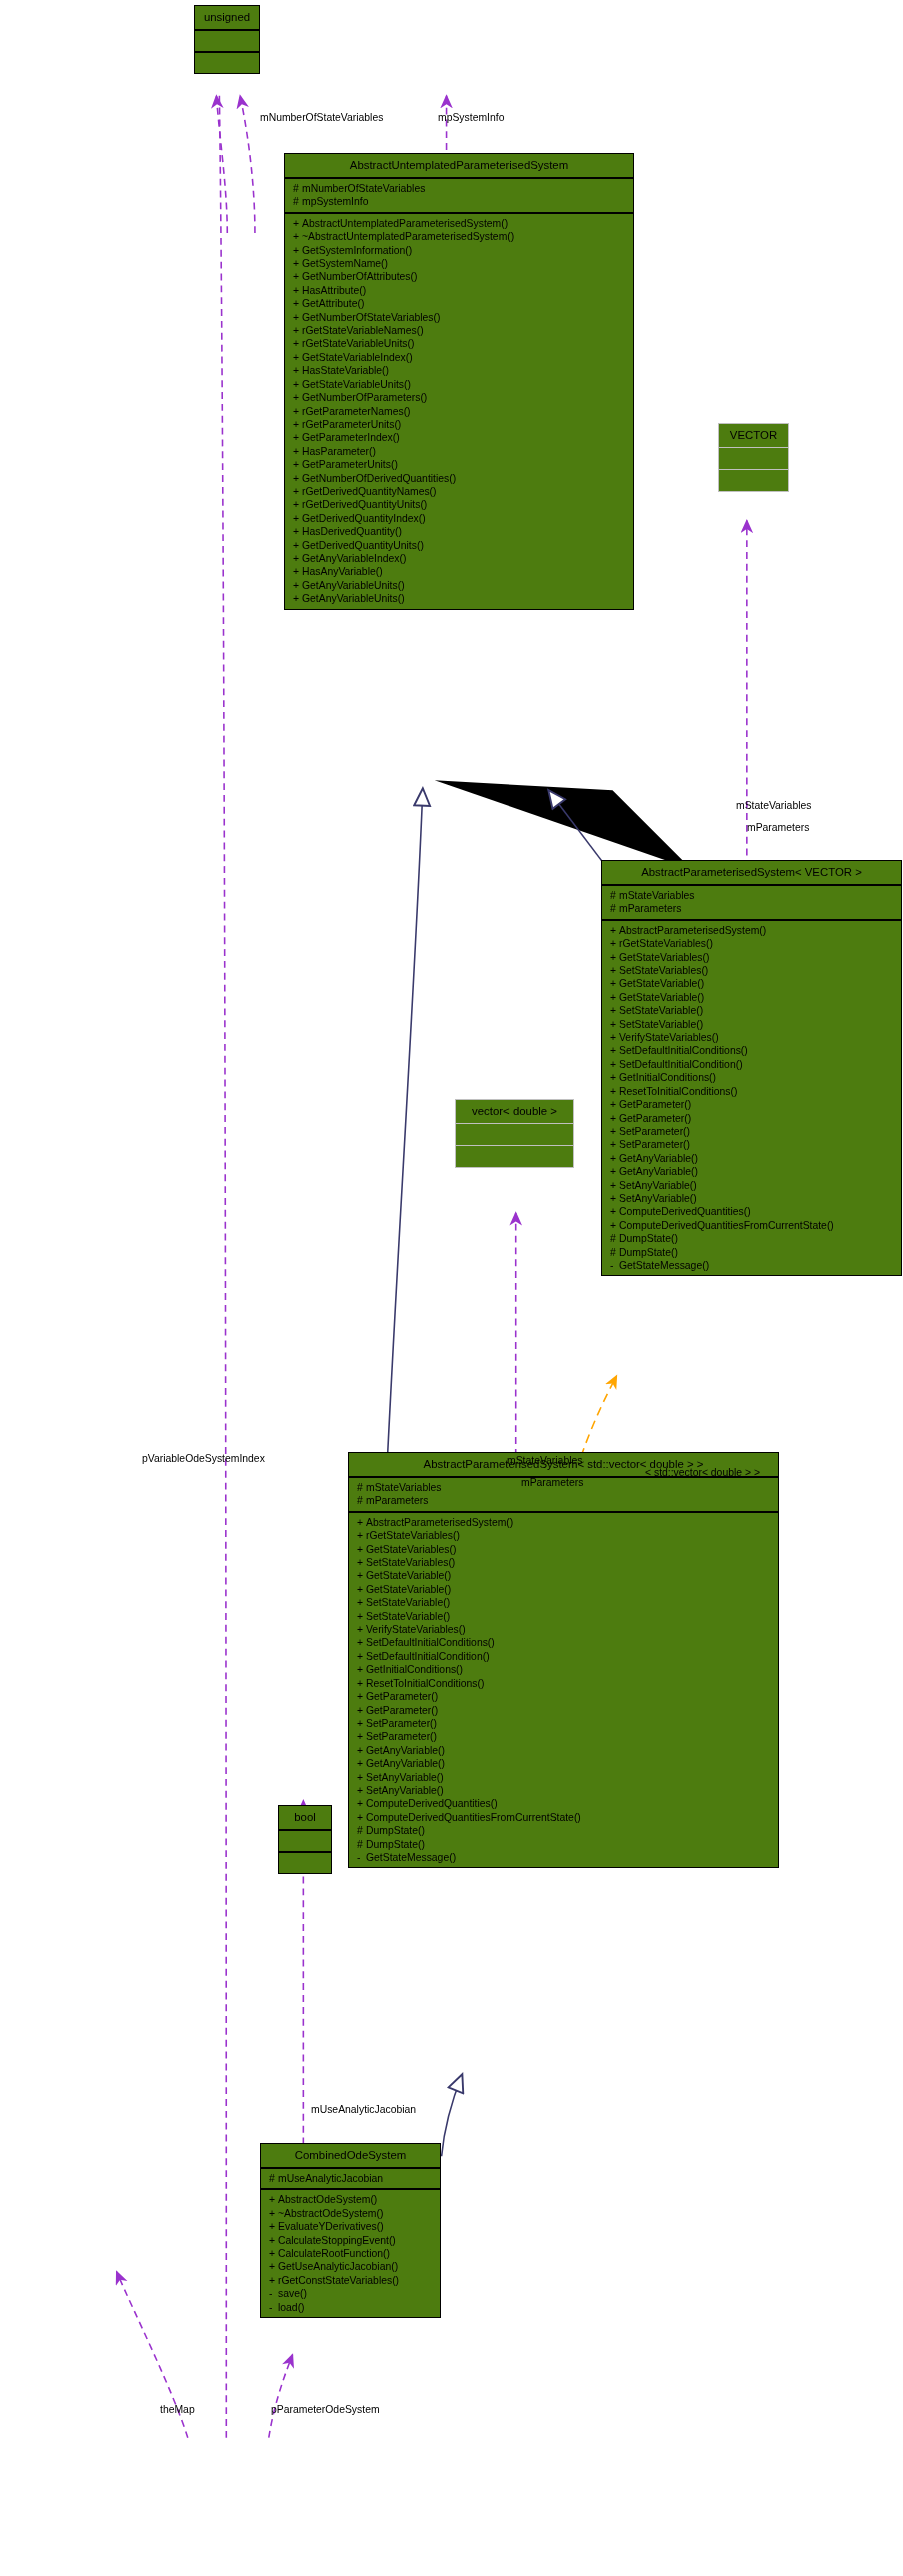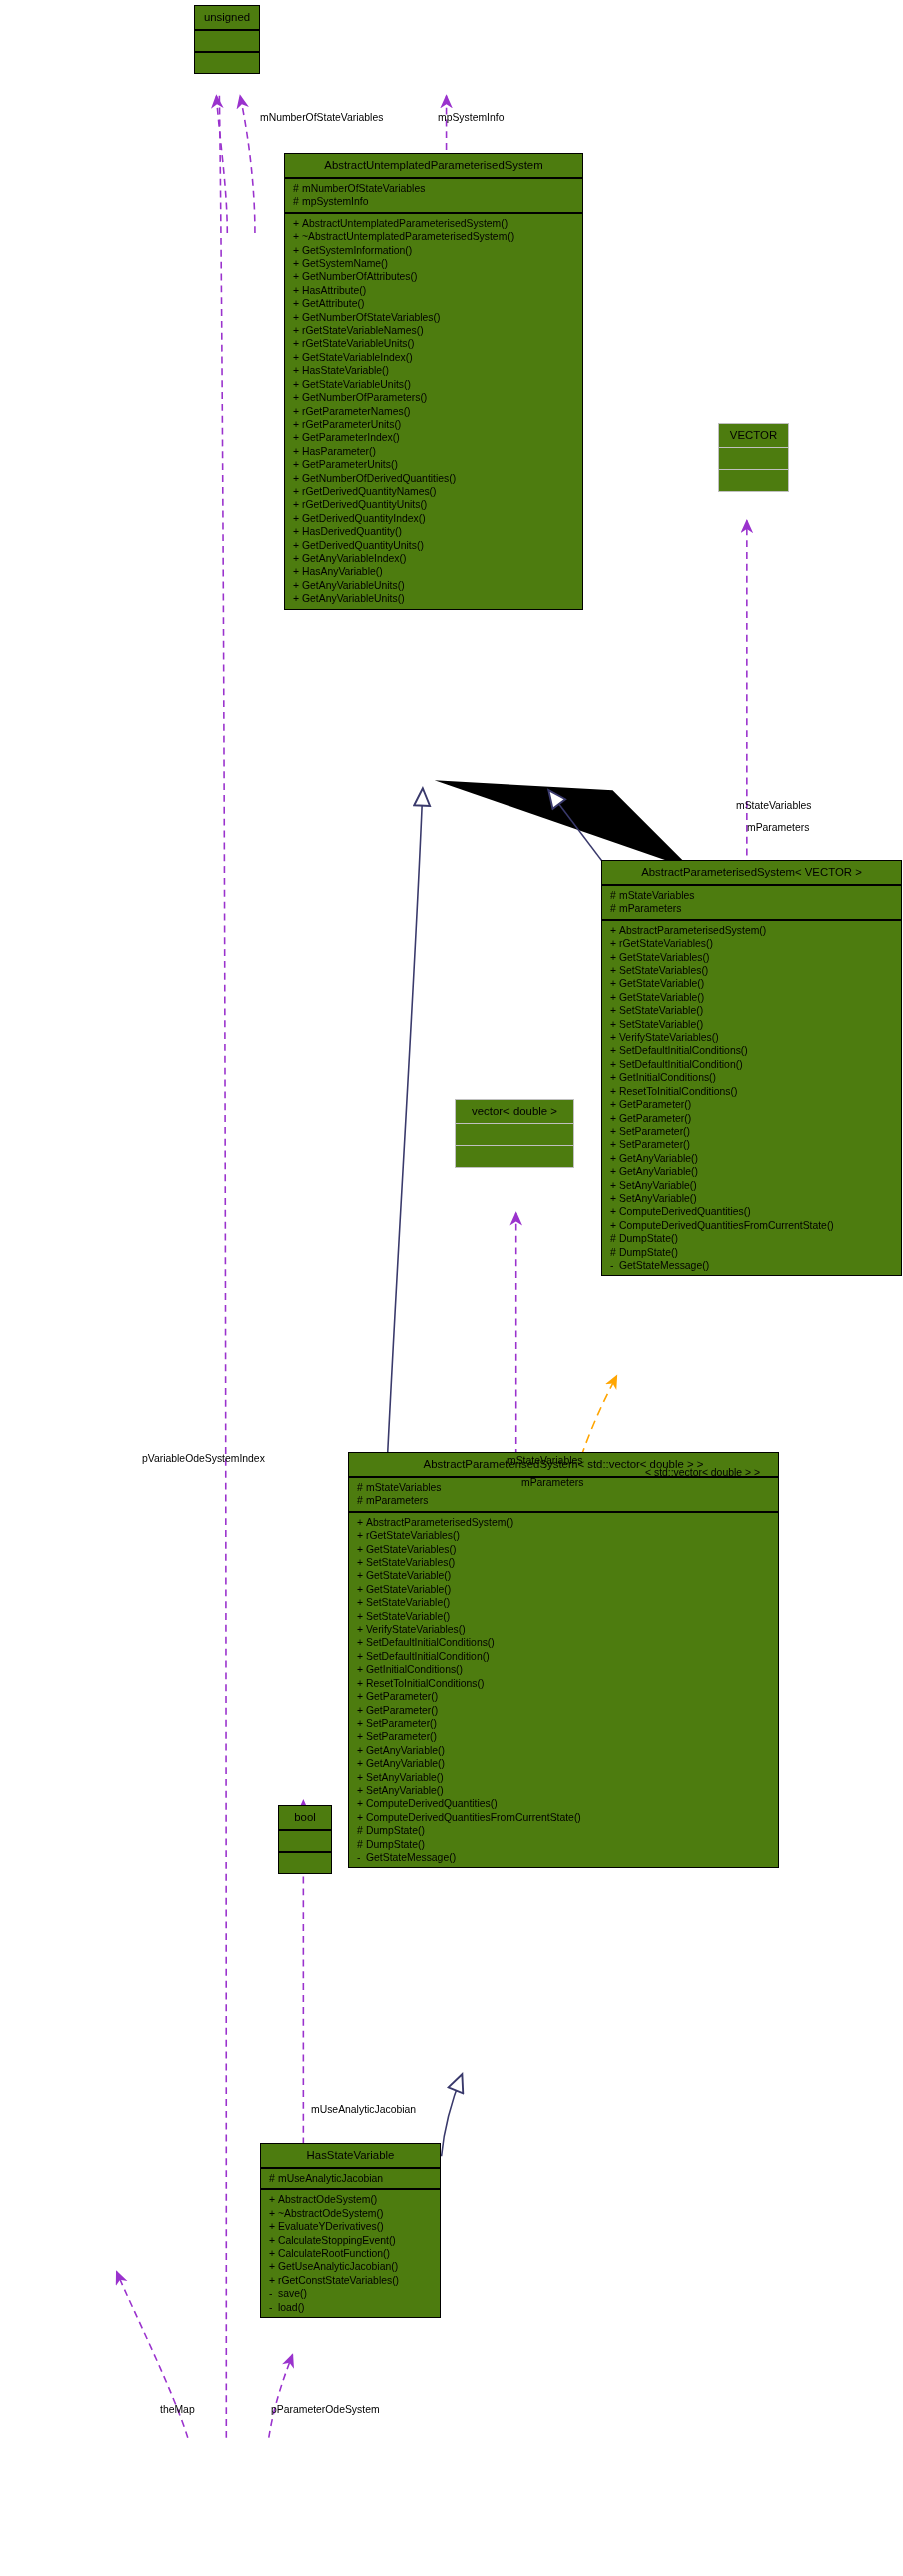--- a/index.html
+++ b/index.html
@@ -116,21 +116,21 @@
     <path d="M272,2468 C278,2430 290,2400 296,2384" stroke="#9a32cd" stroke-width="1.6" fill="none" stroke-dasharray="7,5" marker-end="url(#arrowPurple)"></path>
   </svg>
 
   <div class="node" style="left:194px; top:5px; width:66px;">
     <div class="title-bar">unsigned</div>
     <div class="compartment thick empty-comp"></div>
     <div class="compartment thick empty-comp"></div>
   </div>
 
 
-  <div class="node" style="left:284px; top:153px; width:299px;">
+  <div class="node" style="left:284px; top:153px; width:350px;">
     <div class="title-bar">AbstractUntemplatedParameterisedSystem</div>
     <div class="compartment thick">
         <div class="row"><span class="vis">#</span><span>mNumberOfStateVariables</span></div>
         <div class="row"><span class="vis">#</span><span>mpSystemInfo</span></div>
       </div>
     <div class="compartment thick">
         <div class="row"><span class="vis">+</span><span>AbstractUntemplatedParameterisedSystem()</span></div>
         <div class="row"><span class="vis">+</span><span>~AbstractUntemplatedParameterisedSystem()</span></div>
         <div class="row"><span class="vis">+</span><span>GetSystemInformation()</span></div>
         <div class="row"><span class="vis">+</span><span>GetSystemName()</span></div>
@@ -246,21 +246,21 @@
       </div>
   </div>
 
   <div class="node" style="left:278px; top:1805px; width:54px;">
     <div class="title-bar">bool</div>
     <div class="compartment thick empty-comp"></div>
     <div class="compartment thick empty-comp"></div>
   </div>
 
   <div class="node" style="left:260px; top:2143px; width:181px;">
-    <div class="title-bar">HasStateVariable</div>
+    <div class="title-bar">CombinedOdeSystem</div>
     <div class="compartment thick">
         <div class="row"><span class="vis">#</span><span>mUseAnalyticJacobian</span></div>
       </div>
     <div class="compartment thick">
         <div class="row"><span class="vis">+</span><span>AbstractOdeSystem()</span></div>
         <div class="row"><span class="vis">+</span><span>~AbstractOdeSystem()</span></div>
         <div class="row"><span class="vis">+</span><span>EvaluateYDerivatives()</span></div>
         <div class="row"><span class="vis">+</span><span>CalculateStoppingEvent()</span></div>
         <div class="row"><span class="vis">+</span><span>CalculateRootFunction()</span></div>
         <div class="row"><span class="vis">+</span><span>GetUseAnalyticJacobian()</span></div>

